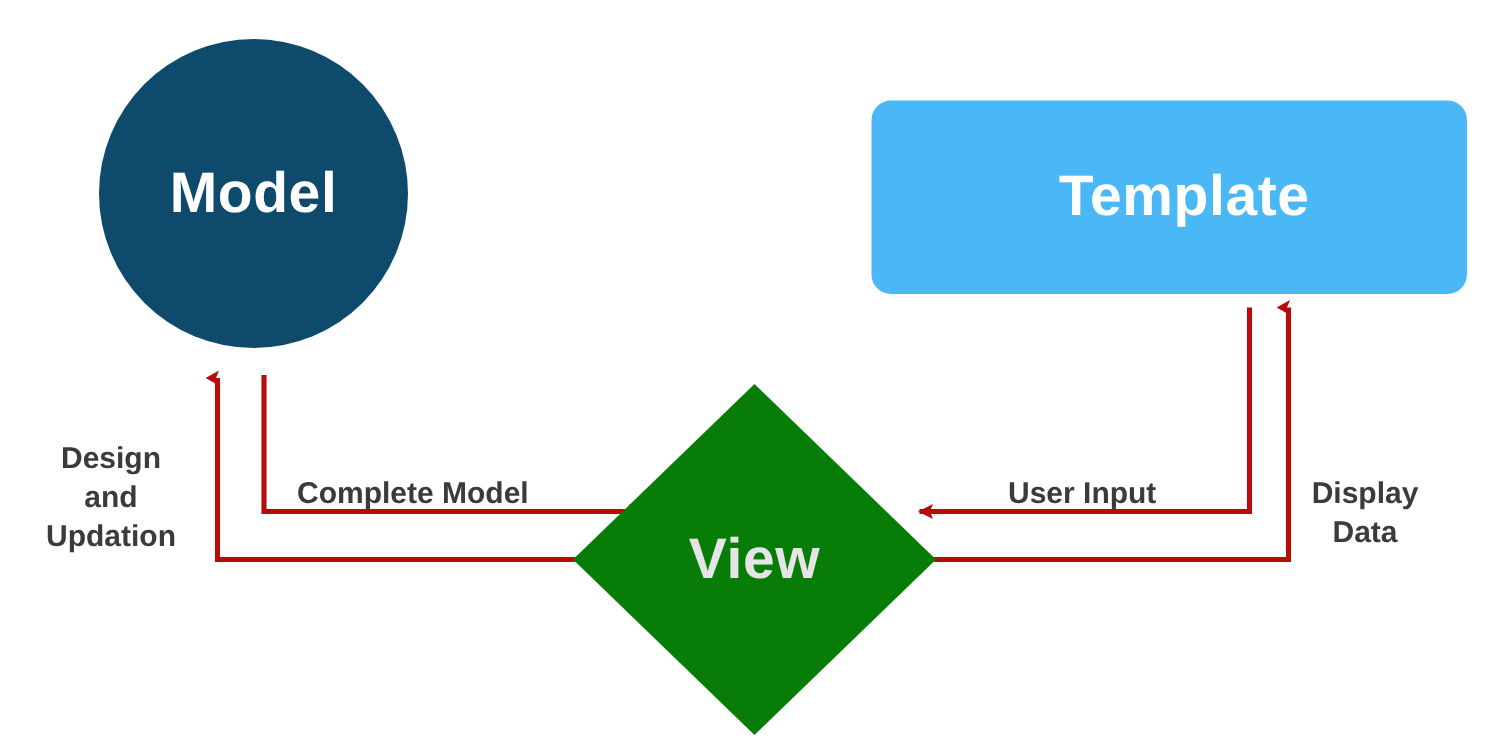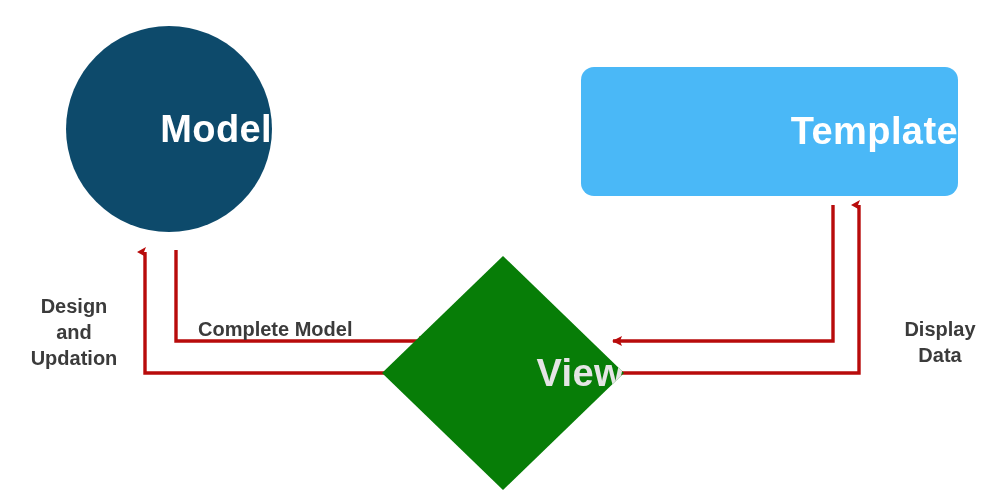--- a/index.html
+++ b/index.html
@@ -6,33 +6,33 @@
   body{
     width:1000px;height:500px;
     background:#ffffff;
     font-family:"Liberation Sans", sans-serif;
     overflow:hidden;
   }
   #canvas{position:relative;width:1000px;height:500px;background:#fff;}
 
   #wires{position:absolute;left:0;top:0;width:1000px;height:500px;}
 
-  .node{position:absolute;display:flex;align-items:center;justify-content:flex-end;}
+  .node{position:absolute;display:flex;align-items:center;justify-content:center;}
 
   #model-node{
     left:66px;top:26px;width:206px;height:206px;
     background:#0d4a6b;border-radius:50%;
   }
   #model-node .node-label{
     color:#ffffff;font-size:38px;font-weight:bold;letter-spacing:.4px;
   }
 
   #template-node{
     left:581px;top:67px;width:377px;height:129px;
-    background:#4ab8f7;border-radius:13px;
+    background:#4ab8f7;border-radius:13px;padding-left:20px;
   }
   #template-node .node-label{
     color:#ffffff;font-size:38px;font-weight:bold;letter-spacing:.4px;
   }
 
   #view-node{
     left:382px;top:256px;width:242px;height:234px;
     background:#077d07;
     clip-path:polygon(50% 0%, 100% 50%, 50% 100%, 0% 50%);
   }
@@ -40,21 +40,21 @@
     color:#e5e5e5;font-size:38px;font-weight:bold;letter-spacing:.4px;
   }
 
   .edge-label{
     position:absolute;color:#3b3b3b;font-size:20px;font-weight:bold;
     line-height:1.30;text-align:center;white-space:pre-line;
   }
   #label-design-and-updation{left:14px;top:293px;width:120px;}
   #label-complete-data{left:198px;top:316px;width:176px;text-align:left;}
   #label-user-input{left:672px;top:316px;width:128px;text-align:left;}
-  #label-display-data{left:896px;top:316px;width:88px;}
+  #label-display-data{left:866px;top:316px;width:88px;}
 </style>
 </head>
 <body>
 
 <div id="canvas">
 
   <svg id="wires" viewBox="0 0 1000 500" xmlns="http://www.w3.org/2000/svg">
     <defs>
       <marker id="ah-up" markerWidth="10" markerHeight="10" refX="5" refY="8" orient="auto-start-reverse" markerUnits="userSpaceOnUse">
         <path d="M5 0 L10 9 L5 7 L0 9 Z" fill="#b80b0b"></path>
@@ -87,17 +87,18 @@
   <div class="node" id="view-node">
     <span class="node-label">View</span>
   </div>
 
   <div class="edge-label" id="label-design-and-updation">Design
 and
 Updation</div>
 
   <div class="edge-label" id="label-complete-data">Complete Model</div>
 
+  <div class="edge-label" id="label-user-input">User Input</div>
 
   <div class="edge-label" id="label-display-data">Display
 Data</div>
 
 </div>
 
 </body></html>

